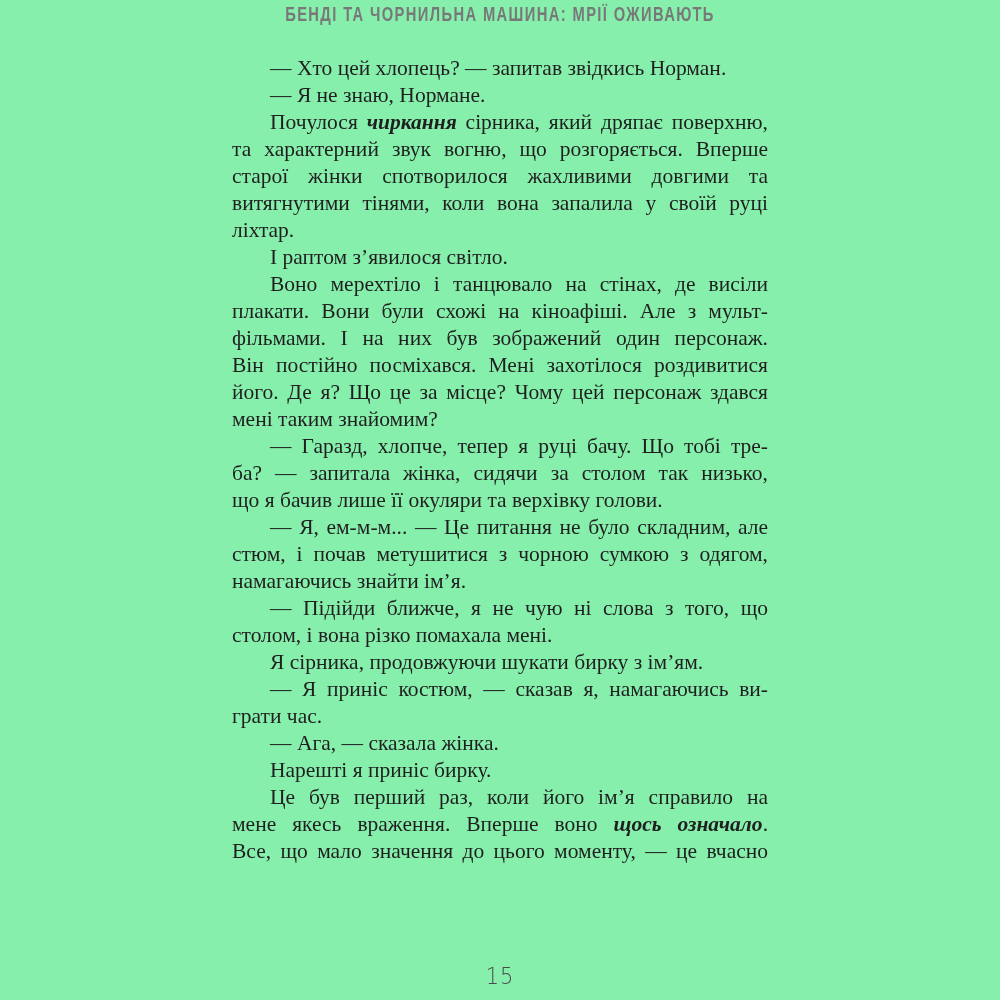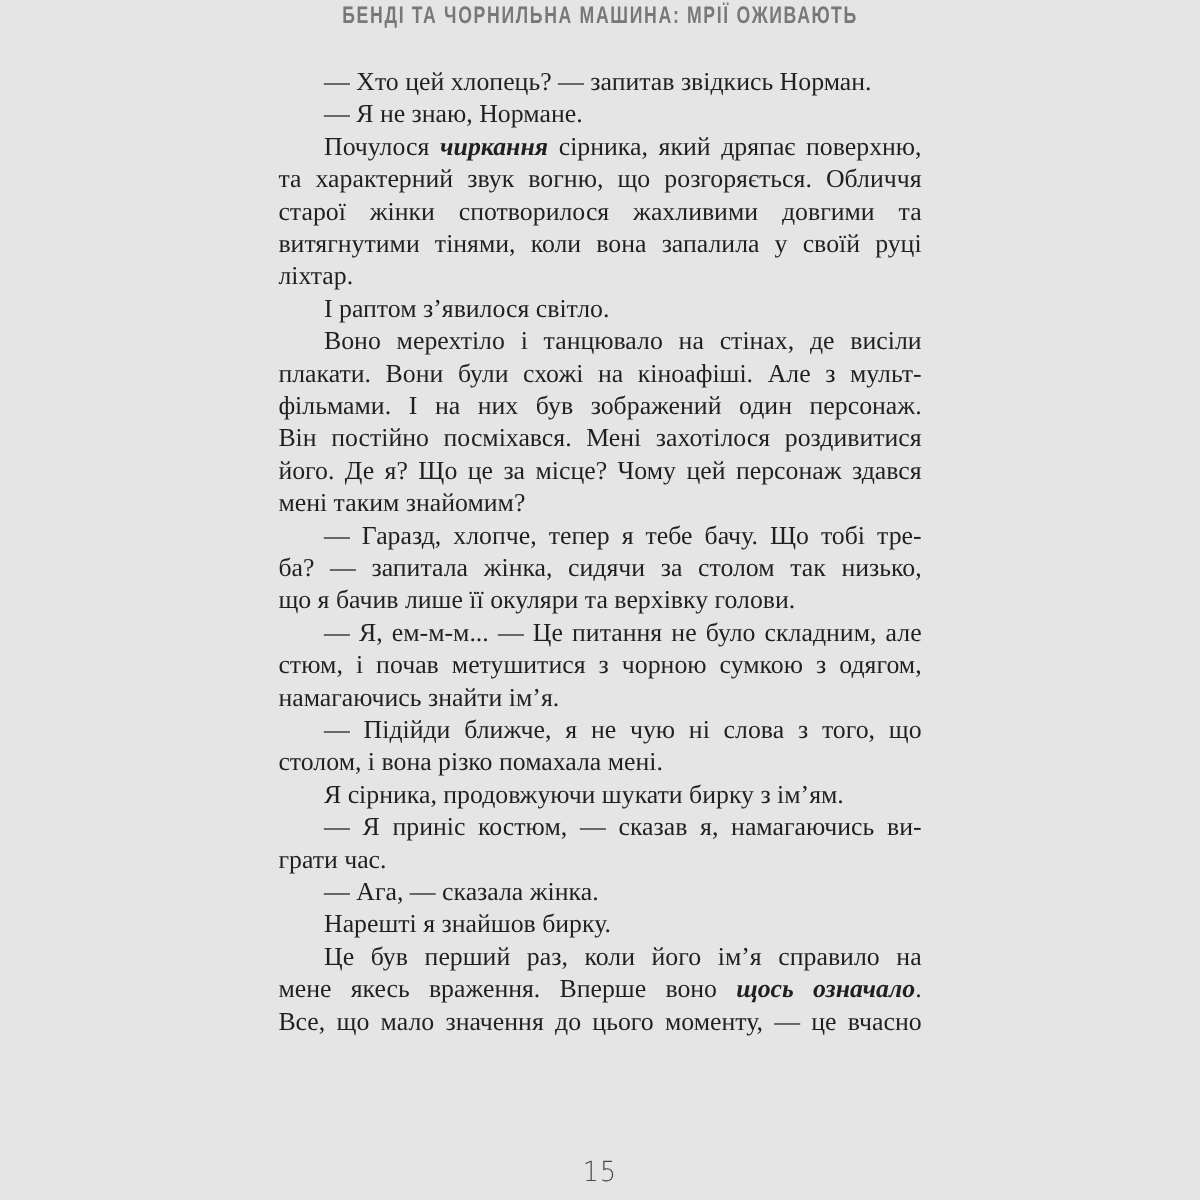--- a/index.html
+++ b/index.html
@@ -7,21 +7,21 @@
     padding: 0;
     width: 1000px;
     height: 1000px;
     background: #ffffff;
     overflow: hidden;
   }
   .page {
     position: relative;
     width: 1000px;
     height: 1000px;
-    background: #e5e5e5;
+    background: #86efac;
     font-family: "Liberation Serif", "DejaVu Serif", serif;
   }
   .running-header {
     position: absolute;
     top: 3px;
     left: 0;
     width: 100%;
     text-align: center;
     font-family: "Liberation Sans", "DejaVu Sans", sans-serif;
     font-weight: 700;
@@ -74,43 +74,43 @@
 </head>
 <body>
 
 <div class="page">
   <div class="running-header">БЕНДІ ТА ЧОРНИЛЬНА МАШИНА: МРІЇ ОЖИВАЮТЬ</div>
 
   <div class="text-block">
       <div class="line indent lastline"><span>— Хто цей хлопець? — запитав звідкись Норман.</span></div>
       <div class="line indent lastline"><span>— Я не знаю, Нормане.</span></div>
       <div class="line indent"><span>Почулося </span><span class="em">чиркання</span><span> сірника, який дряпає поверхню,</span></div>
-      <div class="line"><span>та характерний звук вогню, що розгоряється. Обличчя</span></div>
+      <div class="line"><span>та характерний звук вогню, що розгоряється. Вперше</span></div>
       <div class="line"><span>старої жінки спотворилося жахливими довгими та</span></div>
       <div class="line"><span>витягнутими тінями, коли вона запалила у своїй руці</span></div>
       <div class="line lastline"><span>ліхтар.</span></div>
       <div class="line indent lastline"><span>І раптом з’явилося світло.</span></div>
       <div class="line indent"><span>Воно мерехтіло і танцювало на стінах, де висіли</span></div>
       <div class="line"><span>плакати. Вони були схожі на кіноафіші. Але з мульт-</span></div>
       <div class="line"><span>фільмами. І на них був зображений один персонаж.</span></div>
       <div class="line"><span>Він постійно посміхався. Мені захотілося роздивитися</span></div>
       <div class="line"><span>його. Де я? Що це за місце? Чому цей персонаж здався</span></div>
       <div class="line lastline"><span>мені таким знайомим?</span></div>
-      <div class="line indent"><span>— Гаразд, хлопче, тепер я тебе бачу. Що тобі тре-</span></div>
+      <div class="line indent"><span>— Гаразд, хлопче, тепер я руці бачу. Що тобі тре-</span></div>
       <div class="line"><span>ба? — запитала жінка, сидячи за столом так низько,</span></div>
       <div class="line lastline"><span>що я бачив лише її окуляри та верхівку голови.</span></div>
       <div class="line indent"><span>— Я, ем-м-м... — Це питання не було складним, але</span></div>
       <div class="line"><span>стюм, і почав метушитися з чорною сумкою з одягом,</span></div>
       <div class="line lastline"><span>намагаючись знайти ім’я.</span></div>
       <div class="line indent"><span>— Підійди ближче, я не чую ні слова з того, що</span></div>
       <div class="line lastline"><span>столом, і вона різко помахала мені.</span></div>
       <div class="line indent lastline"><span>Я сірника, продовжуючи шукати бирку з ім’ям.</span></div>
       <div class="line indent"><span>— Я приніс костюм, — сказав я, намагаючись ви-</span></div>
       <div class="line lastline"><span>грати час.</span></div>
       <div class="line indent lastline"><span>— Ага, — сказала жінка.</span></div>
-      <div class="line indent lastline"><span>Нарешті я знайшов бирку.</span></div>
+      <div class="line indent lastline"><span>Нарешті я приніс бирку.</span></div>
       <div class="line indent"><span>Це був перший раз, коли його ім’я справило на</span></div>
       <div class="line"><span>мене якесь враження. Вперше воно </span><span class="em">щось означало</span><span>.</span></div>
       <div class="line"><span>Все, що мало значення до цього моменту, — це вчасно</span></div>
     </div>
 
   <div class="page-number">15</div>
 </div>
 
 </body></html>

